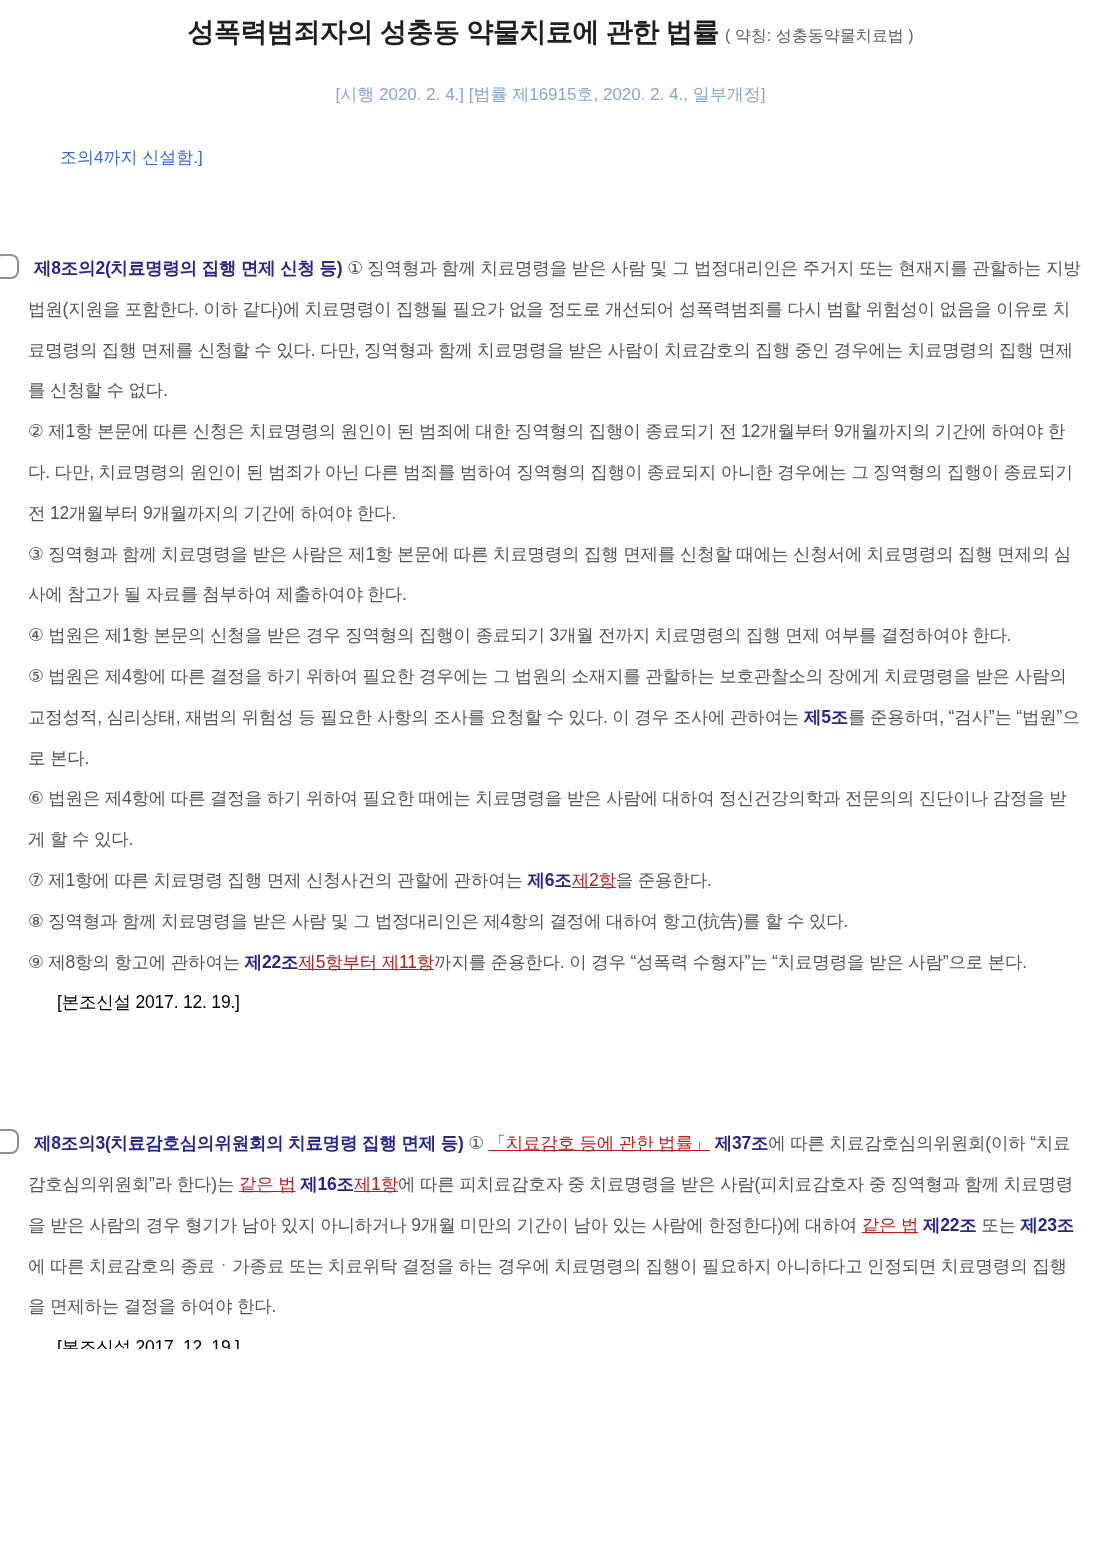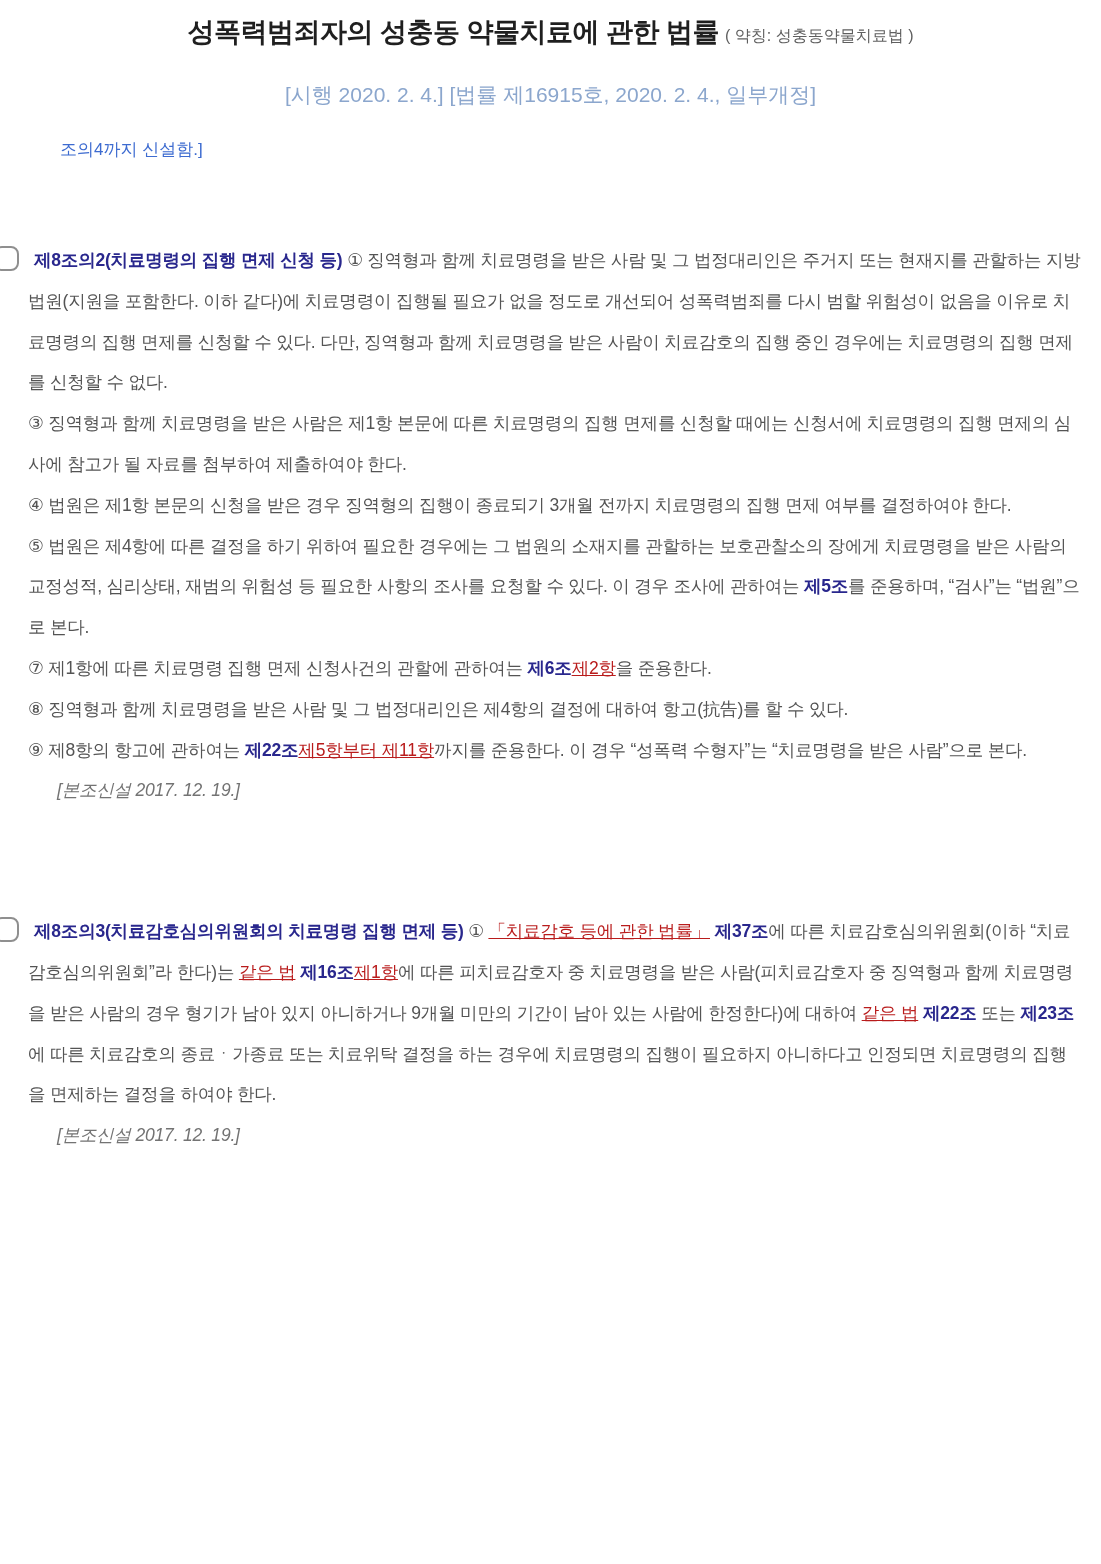--- a/index.html
+++ b/index.html
@@ -9,23 +9,23 @@
     width: 1101px;
     height: 1349px;
     background: #ffffff;
     overflow: hidden;
   }
   
   .doc-header { padding-top: 14px; text-align: center; }
   .doc-title-line { line-height: 36px; }
   .doc-title { font-size: 27px; font-weight: bold; color: #1f1f1f; letter-spacing: -0.5px; }
   .doc-abbr { font-size: 16px; font-weight: normal; color: #5f5f5f; margin-left: 6px; }
-  .doc-meta { margin-top: 30px; line-height: 22px; font-size: 21px; color: #8ba6cd; }
+  .doc-meta { margin-top: 30px; line-height: 22px; font-size: 17px; color: #8ba6cd; }
   .amend-frag {
-    margin-top: 32px; line-height: 24px; text-align: left;
+    margin-top: 40px; line-height: 24px; text-align: left;
     padding-left: 60px; font-size: 17px; color: #3d6bd0;
   }
   
   .articles-container { margin-top: 78px; }
   .article {
     position: relative;
     padding-left: 28px;
     padding-right: 20px;
     font-size: 17.5px;
     line-height: 40.8px;
@@ -43,42 +43,44 @@
     border: 2px solid #8f8f8f;
     border-radius: 8px;
     background: #ffffff;
     cursor: pointer;
   }
   .para { margin: 0; }
   .para.first { text-indent: 6px; }
   .art-title { color: #29278d; font-weight: bold; }
   a.lk-strong { color: #29278d; font-weight: bold; cursor: pointer; }
   a.lk-light  { color: #b91c1c; font-weight: normal; text-decoration: underline; cursor: pointer; }
-  .footnote { margin: 0; padding-left: 29px; color: #737373; font-style: italic; }
+  .footnote { margin: 0; padding-left: 29px; color: #000000; }
 </style>
 </head>
 <body>
 
 <div class="page">
 
   <header class="doc-header">
     <div class="doc-title-line">
       <span class="doc-title">성폭력범죄자의 성충동 약물치료에 관한 법률</span><span class="doc-abbr">( 약칭: 성충동약물치료법 )</span>
     </div>
     <div class="doc-meta">[시행 2020. 2. 4.] [법률 제16915호, 2020. 2. 4., 일부개정]</div>
     <div class="amend-frag">조의4까지 신설함.]</div>
   </header>
 
   <main class="articles-container">
       <section class="article">
         <span class="checkbox"></span>
         <p class="para first"><strong class="art-title">제8조의2(치료명령의 집행 면제 신청 등)</strong> <span class="seg">① 징역형과 함께 치료명령을 받은 사람 및 그 법정대리인은 주거지 또는 현재지를 관할하는 지방법원(지원을 포함한다. 이하 같다)에 치료명령이 집행될 필요가 없을 정도로 개선되어 성폭력범죄를 다시 범할 위험성이 없음을 이유로 치료명령의 집행 면제를 신청할 수 있다. 다만, 징역형과 함께 치료명령을 받은 사람이 치료감호의 집행 중인 경우에는 치료명령의 집행 면제를 신청할 수 없다.</span></p>
+        <p class="para"><span class="seg">② 제1항 본문에 따른 신청은 치료명령의 원인이 된 범죄에 대한 징역형의 집행이 종료되기 전 12개월부터 9개월까지의 기간에 하여야 한다. 다만, 치료명령의 원인이 된 범죄가 아닌 다른 범죄를 범하여 징역형의 집행이 종료되지 아니한 경우에는 그 징역형의 집행이 종료되기 전 12개월부터 9개월까지의 기간에 하여야 한다.</span></p>
         <p class="para"><span class="seg">③ 징역형과 함께 치료명령을 받은 사람은 제1항 본문에 따른 치료명령의 집행 면제를 신청할 때에는 신청서에 치료명령의 집행 면제의 심사에 참고가 될 자료를 첨부하여 제출하여야 한다.</span></p>
         <p class="para"><span class="seg">④ 법원은 제1항 본문의 신청을 받은 경우 징역형의 집행이 종료되기 3개월 전까지 치료명령의 집행 면제 여부를 결정하여야 한다.</span></p>
         <p class="para"><span class="seg">⑤ 법원은 제4항에 따른 결정을 하기 위하여 필요한 경우에는 그 법원의 소재지를 관할하는 보호관찰소의 장에게 치료명령을 받은 사람의 교정성적, 심리상태, 재범의 위험성 등 필요한 사항의 조사를 요청할 수 있다. 이 경우 조사에 관하여는 </span><a class="lk-strong">제5조</a><span class="seg">를 준용하며, “검사”는 “법원”으로 본다.</span></p>
+        <p class="para"><span class="seg">⑥ 법원은 제4항에 따른 결정을 하기 위하여 필요한 때에는 치료명령을 받은 사람에 대하여 정신건강의학과 전문의의 진단이나 감정을 받게 할 수 있다.</span></p>
         <p class="para"><span class="seg">⑦ 제1항에 따른 치료명령 집행 면제 신청사건의 관할에 관하여는 </span><a class="lk-strong">제6조</a><a class="lk-light">제2항</a><span class="seg">을 준용한다.</span></p>
         <p class="para"><span class="seg">⑧ 징역형과 함께 치료명령을 받은 사람 및 그 법정대리인은 제4항의 결정에 대하여 항고(抗告)를 할 수 있다.</span></p>
         <p class="para"><span class="seg">⑨ 제8항의 항고에 관하여는 </span><a class="lk-strong">제22조</a><a class="lk-light">제5항부터 제11항</a><span class="seg">까지를 준용한다. 이 경우 “성폭력 수형자”는 “치료명령을 받은 사람”으로 본다.</span></p>
         <p class="footnote">[본조신설 2017. 12. 19.]</p>
       </section>
       <section class="article">
         <span class="checkbox"></span>
         <p class="para first"><strong class="art-title">제8조의3(치료감호심의위원회의 치료명령 집행 면제 등)</strong> <span class="seg">① </span><a class="lk-light">「치료감호 등에 관한 법률」</a><span class="seg"> </span><a class="lk-strong">제37조</a><span class="seg">에 따른 치료감호심의위원회(이하 “치료감호심의위원회”라 한다)는 </span><a class="lk-light">같은 법</a><span class="seg"> </span><a class="lk-strong">제16조</a><a class="lk-light">제1항</a><span class="seg">에 따른 피치료감호자 중 치료명령을 받은 사람(피치료감호자 중 징역형과 함께 치료명령을 받은 사람의 경우 형기가 남아 있지 아니하거나 9개월 미만의 기간이 남아 있는 사람에 한정한다)에 대하여 </span><a class="lk-light">같은 법</a><span class="seg"> </span><a class="lk-strong">제22조</a><span class="seg"> 또는 </span><a class="lk-strong">제23조</a><span class="seg">에 따른 치료감호의 종료ㆍ가종료 또는 치료위탁 결정을 하는 경우에 치료명령의 집행이 필요하지 아니하다고 인정되면 치료명령의 집행을 면제하는 결정을 하여야 한다.</span></p>
         <p class="footnote">[본조신설 2017. 12. 19.]</p>
       </section>

